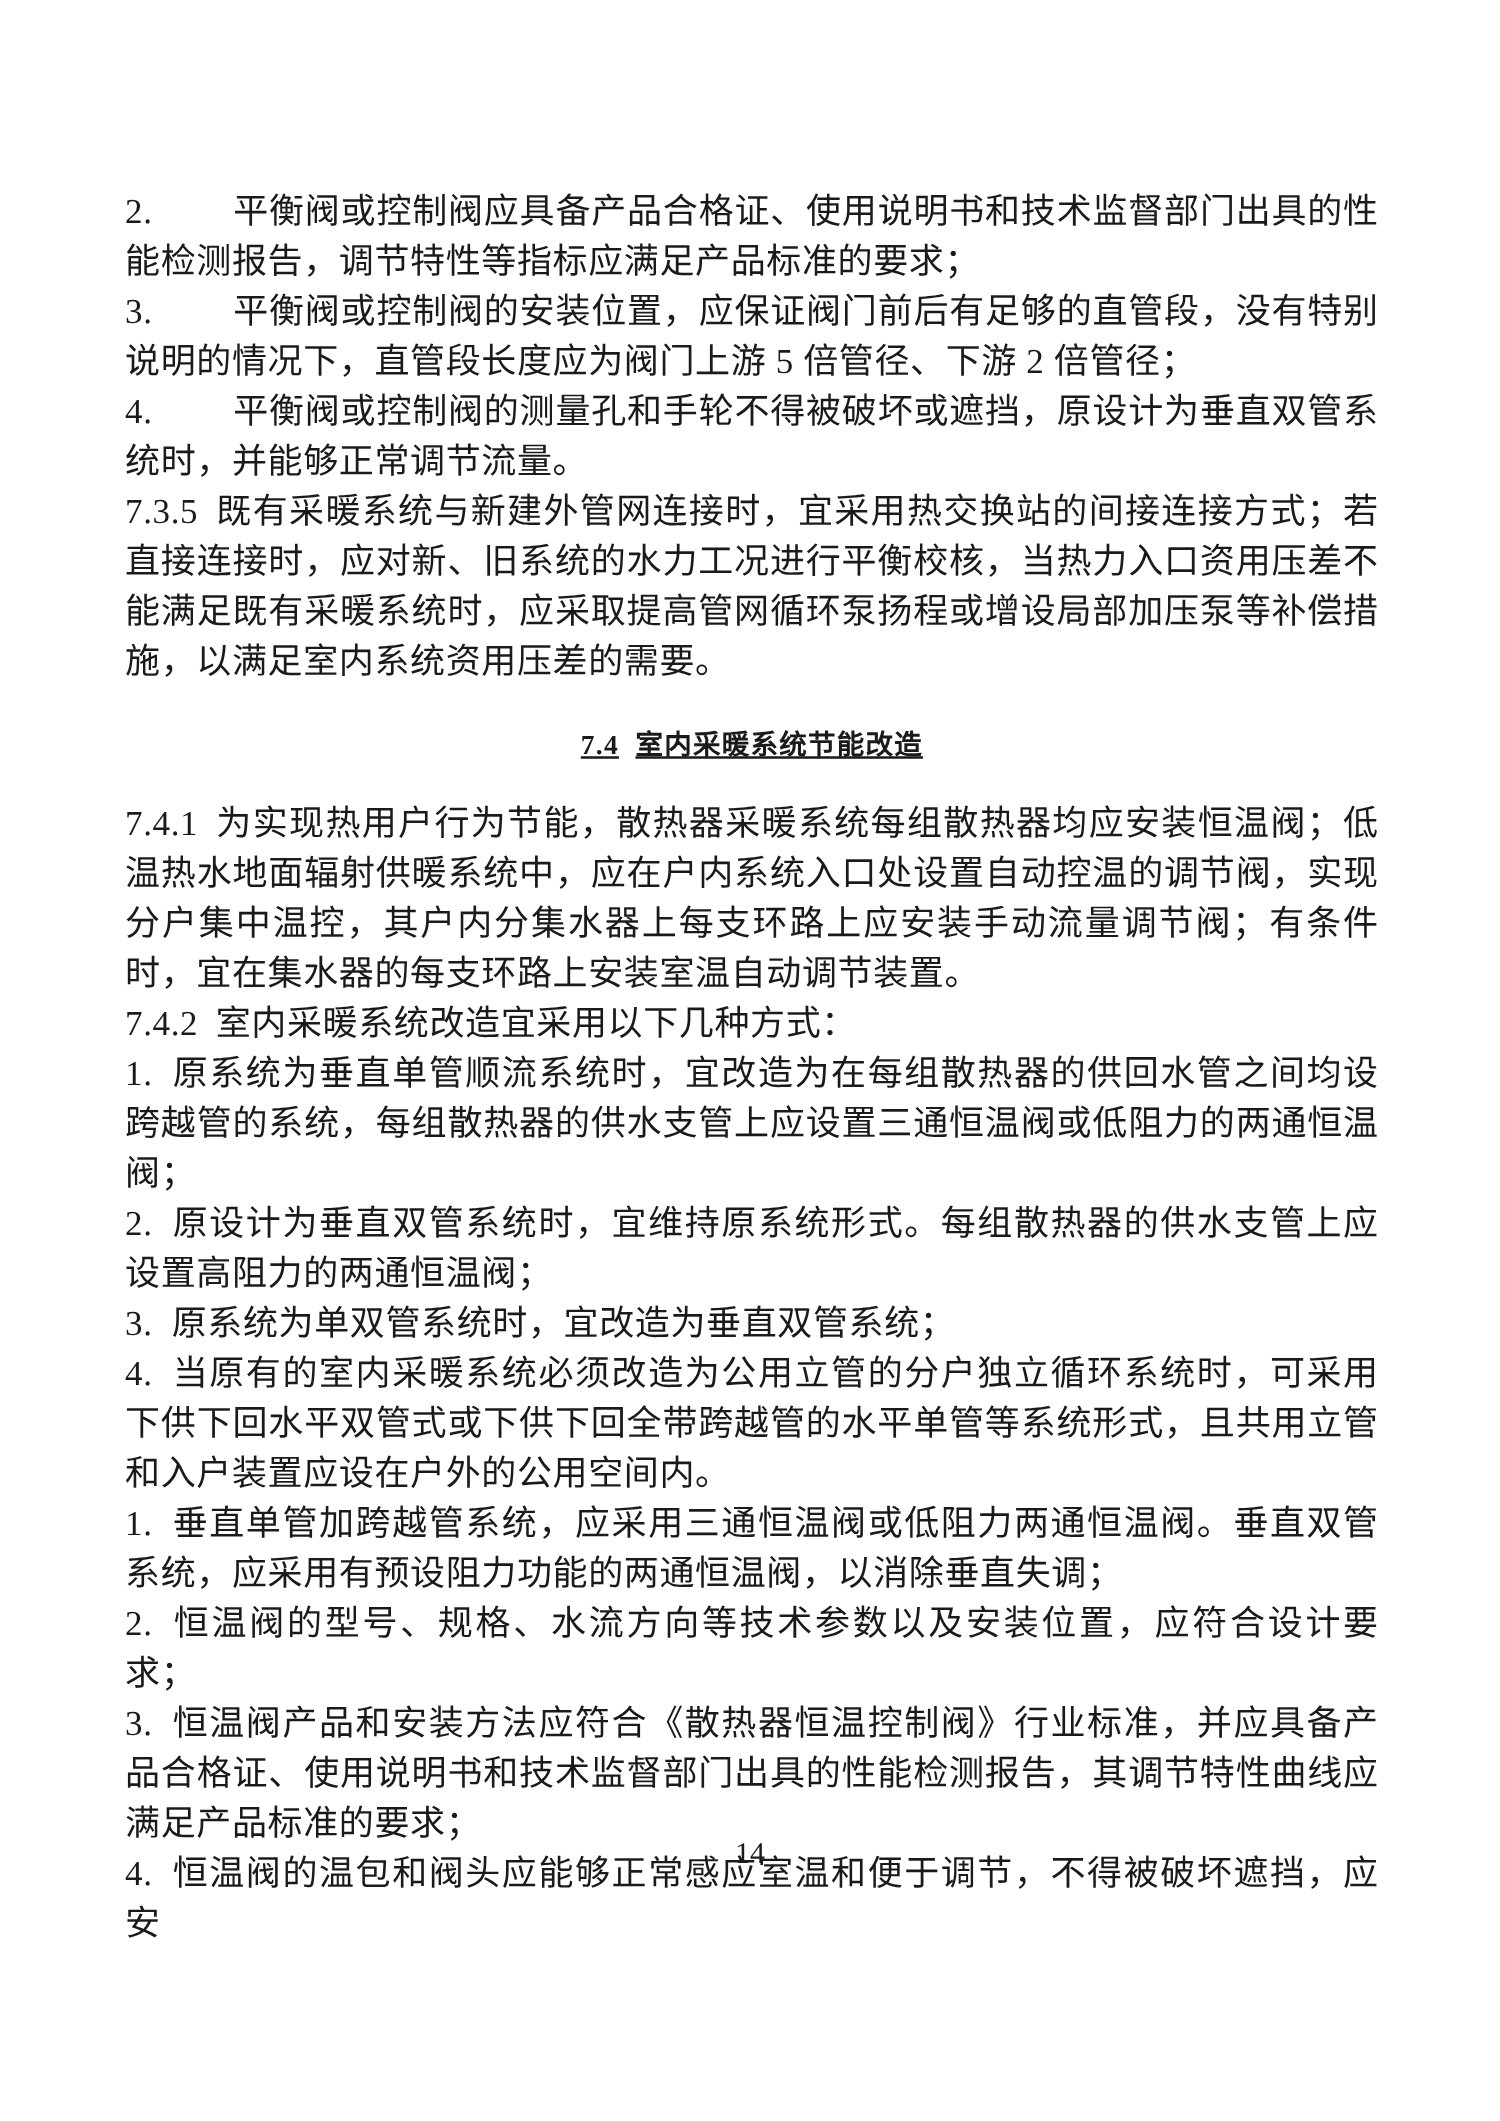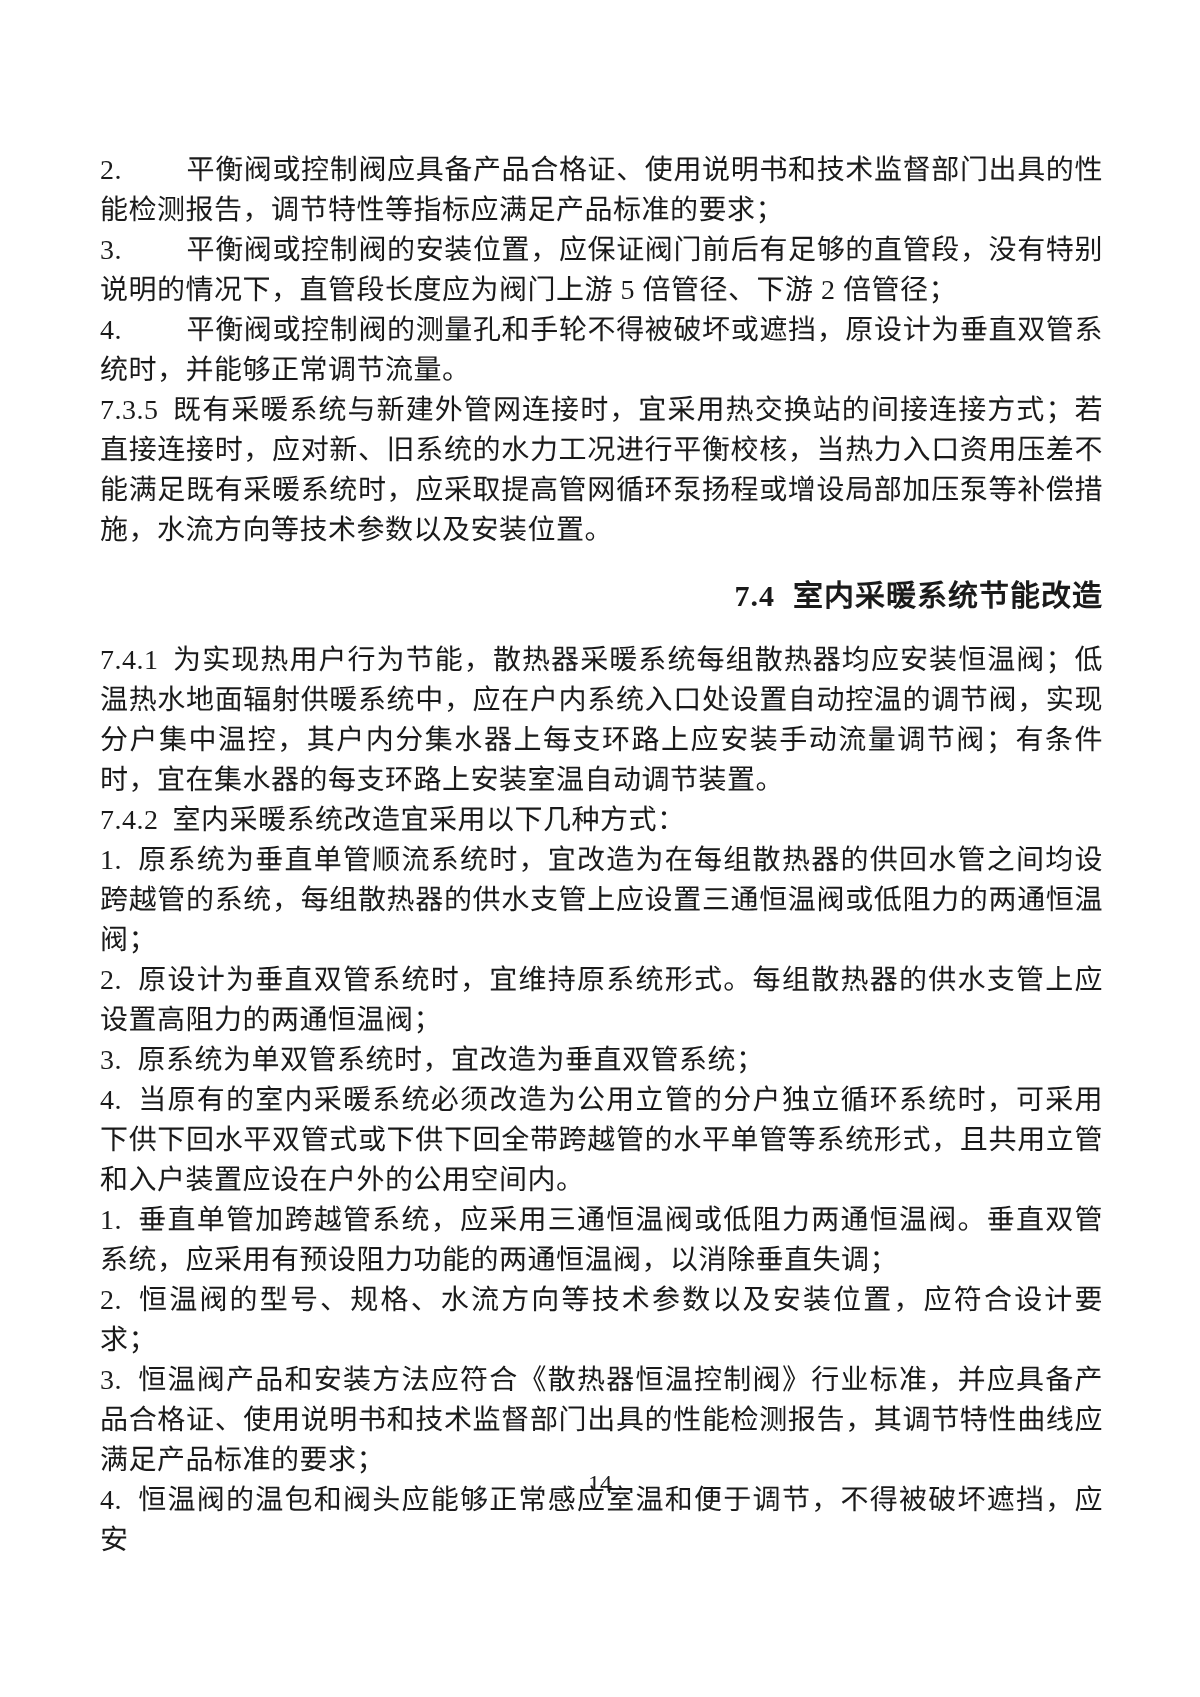--- a/index.html
+++ b/index.html
@@ -26,25 +26,26 @@
     text-align: justify;
     text-align-last: left;
     letter-spacing: 0.5px;
   }
   .label { display: inline; }
   .label.wide { margin-right: 2.3em; }
   .label.sec  { font-weight: normal; margin-right: 0.5em; }
   .label.num  { margin-right: 0.55em; }
   .heading {
     margin: 26px 0 24px 0;
-    text-align: right;
-    font-size: 30px;
+    text-align: center;
+    font-size: 22px;
     font-weight: bold;
     line-height: 40px;
     letter-spacing: 1px;
+    text-decoration: underline;
   }
   .heading .h-num { margin-right: 0.6em; }
   .footer {
     position: absolute;
     left: 0;
     right: 0;
     top: 1470px;
     text-align: center;
     font-size: 24px;
     color: #1a1a1a;
@@ -54,21 +55,21 @@
 <body>
 
 <div class="page">
 
   <p class="para"><span class="label wide">2.</span><span>平衡阀或控制阀应具备产品合格证、使用说明书和技术监督部门出具的性能检测报告，调节特性等指标应满足产品标准的要求；</span></p>
 
   <p class="para"><span class="label wide">3.</span><span>平衡阀或控制阀的安装位置，应保证阀门前后有足够的直管段，没有特别说明的情况下，直管段长度应为阀门上游 5 倍管径、下游 2 倍管径；</span></p>
 
   <p class="para"><span class="label wide">4.</span><span>平衡阀或控制阀的测量孔和手轮不得被破坏或遮挡，原设计为垂直双管系统时，并能够正常调节流量。</span></p>
 
-  <p class="para"><span class="label sec">7.3.5</span><span>既有采暖系统与新建外管网连接时，宜采用热交换站的间接连接方式；若直接连接时，应对新、旧系统的水力工况进行平衡校核，当热力入口资用压差不能满足既有采暖系统时，应采取提高管网循环泵扬程或增设局部加压泵等补偿措施，水流方向等技术参数以及安装位置。</span></p>
+  <p class="para"><span class="label sec">7.3.5</span><span>既有采暖系统与新建外管网连接时，宜采用热交换站的间接连接方式；若直接连接时，应对新、旧系统的水力工况进行平衡校核，当热力入口资用压差不能满足既有采暖系统时，应采取提高管网循环泵扬程或增设局部加压泵等补偿措施，以满足室内系统资用压差的需要。</span></p>
 
   <h2 class="heading"><span class="h-num">7.4</span><span>室内采暖系统节能改造</span></h2>
 
   <p class="para"><span class="label sec">7.4.1</span><span>为实现热用户行为节能，散热器采暖系统每组散热器均应安装恒温阀；低温热水地面辐射供暖系统中，应在户内系统入口处设置自动控温的调节阀，实现分户集中温控，其户内分集水器上每支环路上应安装手动流量调节阀；有条件时，宜在集水器的每支环路上安装室温自动调节装置。</span></p>
 
   <p class="para"><span class="label sec">7.4.2</span><span>室内采暖系统改造宜采用以下几种方式：</span></p>
 
   <p class="para"><span class="label num">1.</span><span>原系统为垂直单管顺流系统时，宜改造为在每组散热器的供回水管之间均设跨越管的系统，每组散热器的供水支管上应设置三通恒温阀或低阻力的两通恒温阀；</span></p>
 
   <p class="para"><span class="label num">2.</span><span>原设计为垂直双管系统时，宜维持原系统形式。每组散热器的供水支管上应设置高阻力的两通恒温阀；</span></p>

